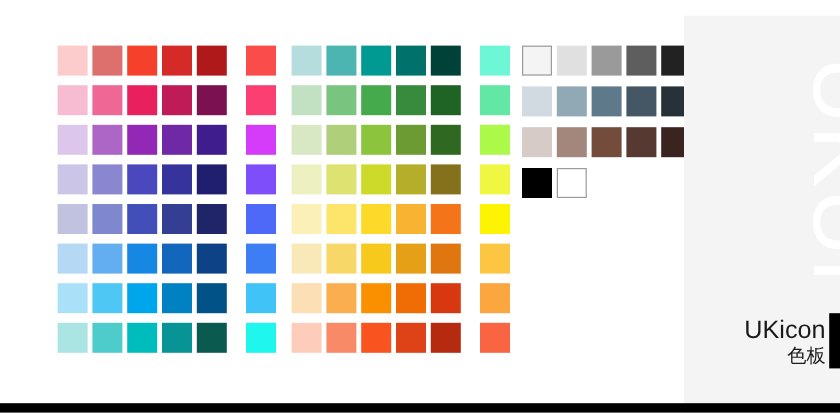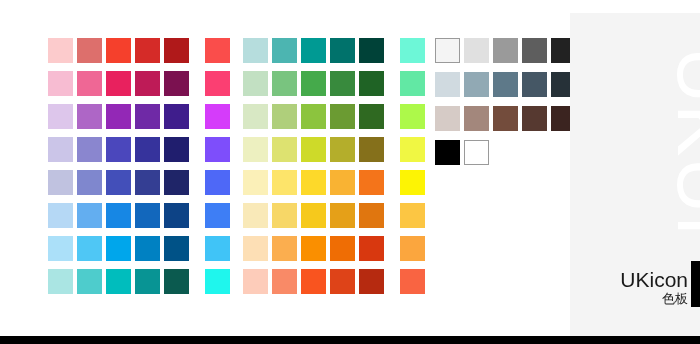--- a/index.html
+++ b/index.html
@@ -63,21 +63,21 @@
     text-align: right;
     color: #1a1a1a;
   }
   #brand .brand-name {
     font-size: 21px;
     font-weight: 400;
     line-height: 1.15;
     letter-spacing: 0px;
   }
   #brand .brand-sub {
-    font-size: 13px;
+    font-size: 16px;
     font-weight: 400;
     line-height: 1.15;
   }
   #brand-bar {
     position: absolute;
     right: 0px;
     bottom: 42px;
     width: 9px;
     height: 46px;
     background: #000000;

